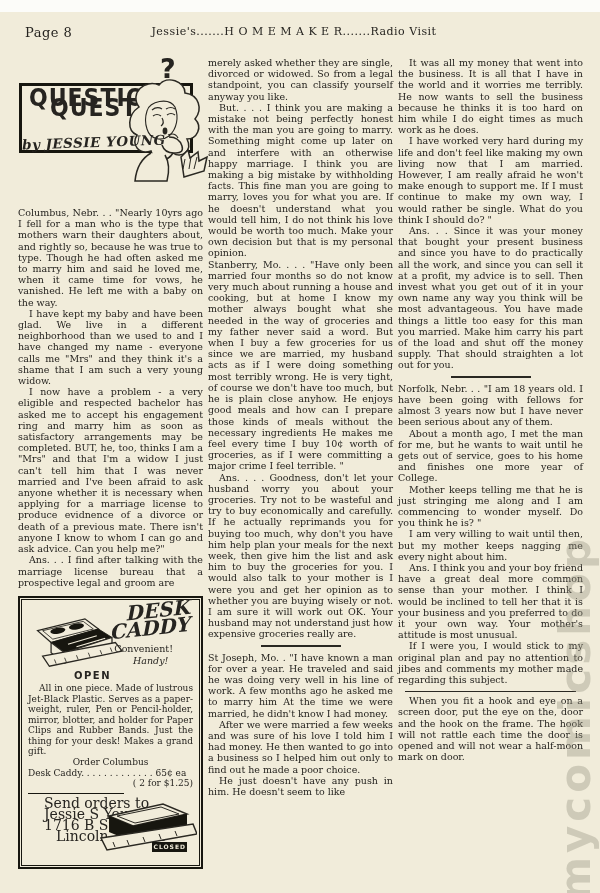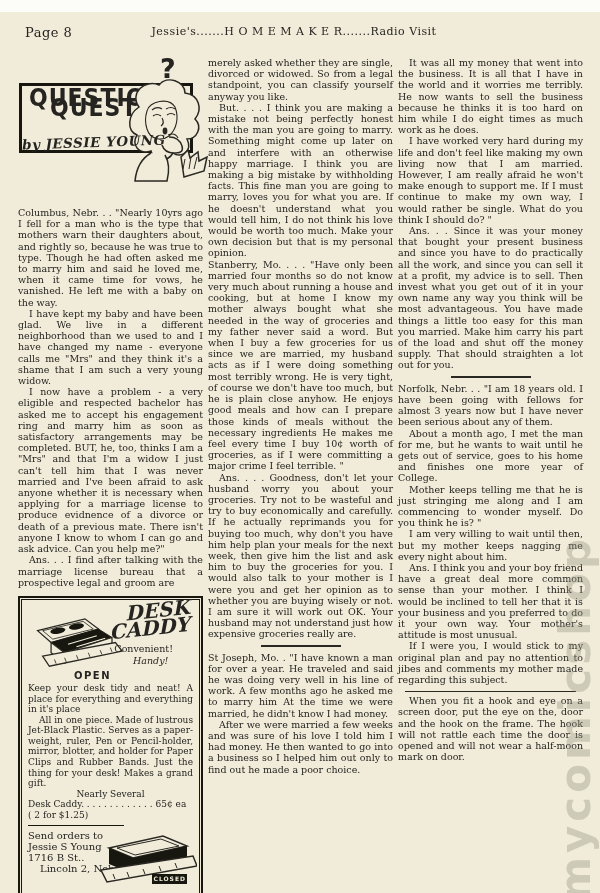--- a/index.html
+++ b/index.html
@@ -35,24 +35,24 @@
   .ad-top{position:relative;height:78px;}
   .caddy-open{position:absolute;left:-4px;top:2px;width:110px;height:66px;}
   .open-label{position:absolute;left:46px;top:66px;font-family:"DejaVu Sans",sans-serif;font-weight:bold;font-size:10px;letter-spacing:1.5px;}
   .ad-title{position:absolute;right:2px;top:-2px;text-align:right;font-style:italic;font-weight:bold;
             font-size:20px;line-height:17px;transform:rotate(-6deg) skewX(-6deg);}
   .taglines{position:absolute;right:20px;top:38px;text-align:center;font-size:9.5px;line-height:12px;}
   .tagline2{margin-left:14px;font-style:italic;}
   .ad p{margin:0;}
   .ad-order{text-align:center;margin-top:3px;}
   .ad-price{text-align:left;margin-top:1px;}
-  .ad-price-note{text-align:left;}
+  .ad-price-note{text-align:right;}
   .half-rule{width:58%;border-top:1.5px solid #17160f;margin:4px 0 2px 0;}
   .ad-bottom{position:relative;height:66px;}
-  .ad-address{position:absolute;left:0;top:2px;font-size:10px;line-height:11px;}
+  .ad-address{position:absolute;left:16px;top:2px;font-size:14px;line-height:11px;}
   .ad-address span{display:block;}
   .ad-address .a2{}
   .ad-address .a3{margin-left:12px;}
   .caddy-closed{position:absolute;right:-4px;top:0px;width:104px;height:64px;}
   .closed-label{position:absolute;right:6px;top:46px;font-family:"DejaVu Sans",sans-serif;font-weight:bold;font-size:6px;letter-spacing:1px;color:#f1ecda;background:#17160f;padding:0 1px;}
   
   .watermark{position:absolute;right:0px;bottom:-8px;writing-mode:vertical-rl;transform:rotate(180deg);
              font-family:"DejaVu Sans",sans-serif;font-weight:bold;font-size:42px;letter-spacing:4px;
              color:rgba(150,146,128,.38);z-index:6;pointer-events:none;}
   svg .ink{stroke:#2a2822;stroke-width:1.5;fill:none;}
@@ -118,23 +118,22 @@
           <span class="open-label">OPEN</span>
           <div class="ad-title">
             <div>DESK</div>
             <div>CADDY</div>
           </div>
           <div class="taglines">
             <div>Convenient!</div>
             <div class="tagline2">Handy!</div>
           </div>
         </div>
-        <p>Keep your desk tidy and neat! A place for everything and everything in it's place</p>
         <p class="ind">All in one piece. Made of lustrous Jet-Black Plastic. Serves as a paper-weight, ruler, Pen or Pencil-holder, mirror, blotter, and holder for Paper Clips and Rubber Bands. Just the thing for your desk! Makes a grand gift.</p>
-        <p class="ad-order">Nearly Several</p>
+        <p class="ad-order">Order Columbus</p>
         <p class="ad-price">Desk Caddy. . . . . . . . . . . . . 65¢ ea</p>
         <p class="ad-price-note">( 2 for $1.25)</p>
         <div class="half-rule"></div>
         <div class="ad-bottom">
           <div class="ad-address">
             <span>Send orders to</span>
             <span>Jessie S Young</span>
             <span class="a2">1716 B St..</span>
             <span class="a3">Lincoln 2, Nebr</span>
           </div>
@@ -152,20 +151,21 @@
     </div>
 
     <div class="col">
       <p>merely asked whether they are single, divorced or widowed. So from a legal standpoint, you can classify yourself anyway you like.</p>
       <p class="ind">But. . . . I think you are making a mistake not being perfectly honest with the man you are going to marry. Something might come up later on and interfere with an otherwise happy marriage. I think you are making a big mistake by withholding facts. This fine man you are going to marry, loves you for what you are. If he doesn't understand what you would tell him, I do not think his love would be worth too much. Make your own decision but that is my personal opinion.</p>
       <p>Stanberry, Mo. . . . "Have only been married four months so do not know very much about running a house and cooking, but at home I know my mother always bought what she needed in the way of groceries and my father never said a word. But when I buy a few groceries for us since we are married, my husband acts as if I were doing something most terribly wrong. He is very tight, of course we don't have too much, but he is plain close anyhow. He enjoys good meals and how can I prepare those kinds of meals without the necessary ingredients He makes me feel every time I buy 10¢ worth of groceries, as if I were committing a major crime I feel terrible. "</p>
       <p class="ind">Ans. . . . Goodness, don't let your husband worry you about your groceries. Try not to be wasteful and try to buy economically and carefully. If he actually reprimands you for buying too much, why don't you have him help plan your meals for the next week, then give him the list and ask him to buy the groceries for you. I would also talk to your mother is I were you and get her opinion as to whether you are buying wisely or not. I am sure it will work out OK. Your husband may not understand just how expensive groceries really are.</p>
       <div class="divider"></div>
       <p>St Joseph, Mo. . "I have known a man for over a year. He traveled and said he was doing very well in his line of work. A few months ago he asked me to marry him At the time we were married, he didn't know I had money.</p>
       <p class="ind">After we were married a few weeks and was sure of his love I told him I had money. He then wanted to go into a business so I helped him out only to find out he made a poor choice.</p>
+      <p class="ind">He just doesn't have any push in him. He doesn't seem to like</p>
     </div>
 
     <div class="col">
       <p class="ind">It was all my money that went into the business. It is all that I have in the world and it worries me terribly. He now wants to sell the business because he thinks it is too hard on him while I do eight times as much work as he does.</p>
       <p class="ind">I have worked very hard during my life and don't feel like making my own living now that I am married. However, I am really afraid he won't make enough to support me. If I must continue to make my own way, I would rather be single. What do you think I should do? "</p>
       <p class="ind">Ans. . . Since it was your money that bought your present business and since you have to do practically all the work, and since you can sell it at a profit, my advice is to sell. Then invest what you get out of it in your own name any way you think will be most advantageous. You have made things a little too easy for this man you married. Make him carry his part of the load and shut off the money supply. That should straighten a lot out for you.</p>
       <div class="divider"></div>
       <p>Norfolk, Nebr. . . "I am 18 years old. I have been going with fellows for almost 3 years now but I have never been serious about any of them.</p>
       <p class="ind">About a month ago, I met the man for me, but he wants to wait until he gets out of service, goes to his home and finishes one more year of College.</p>
       <p class="ind">Mother keeps telling me that he is just stringing me along and I am commencing to wonder myself. Do you think he is? "</p>

